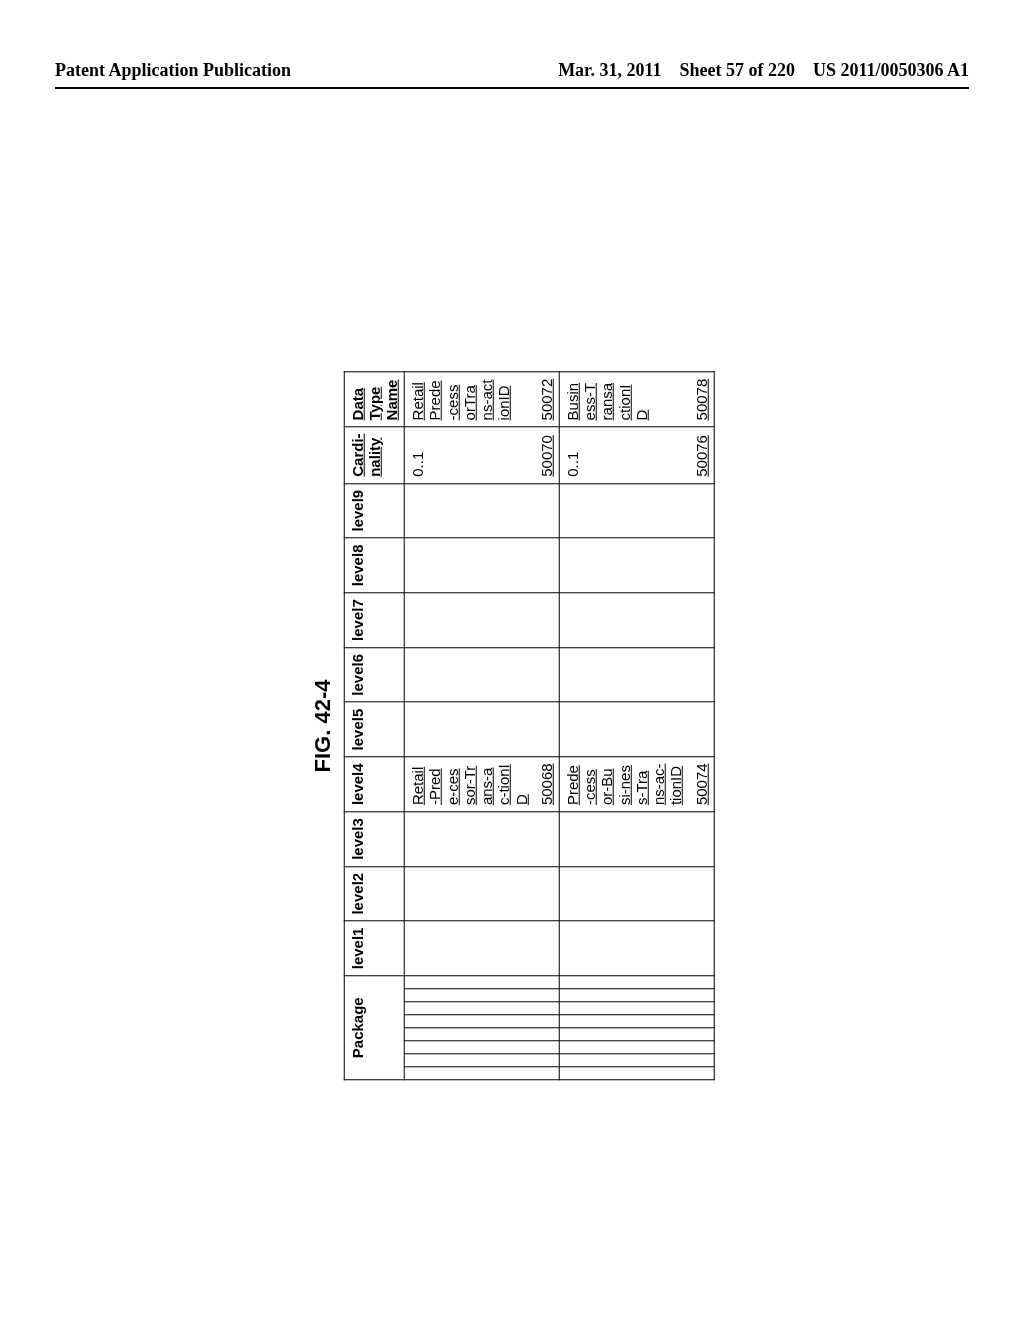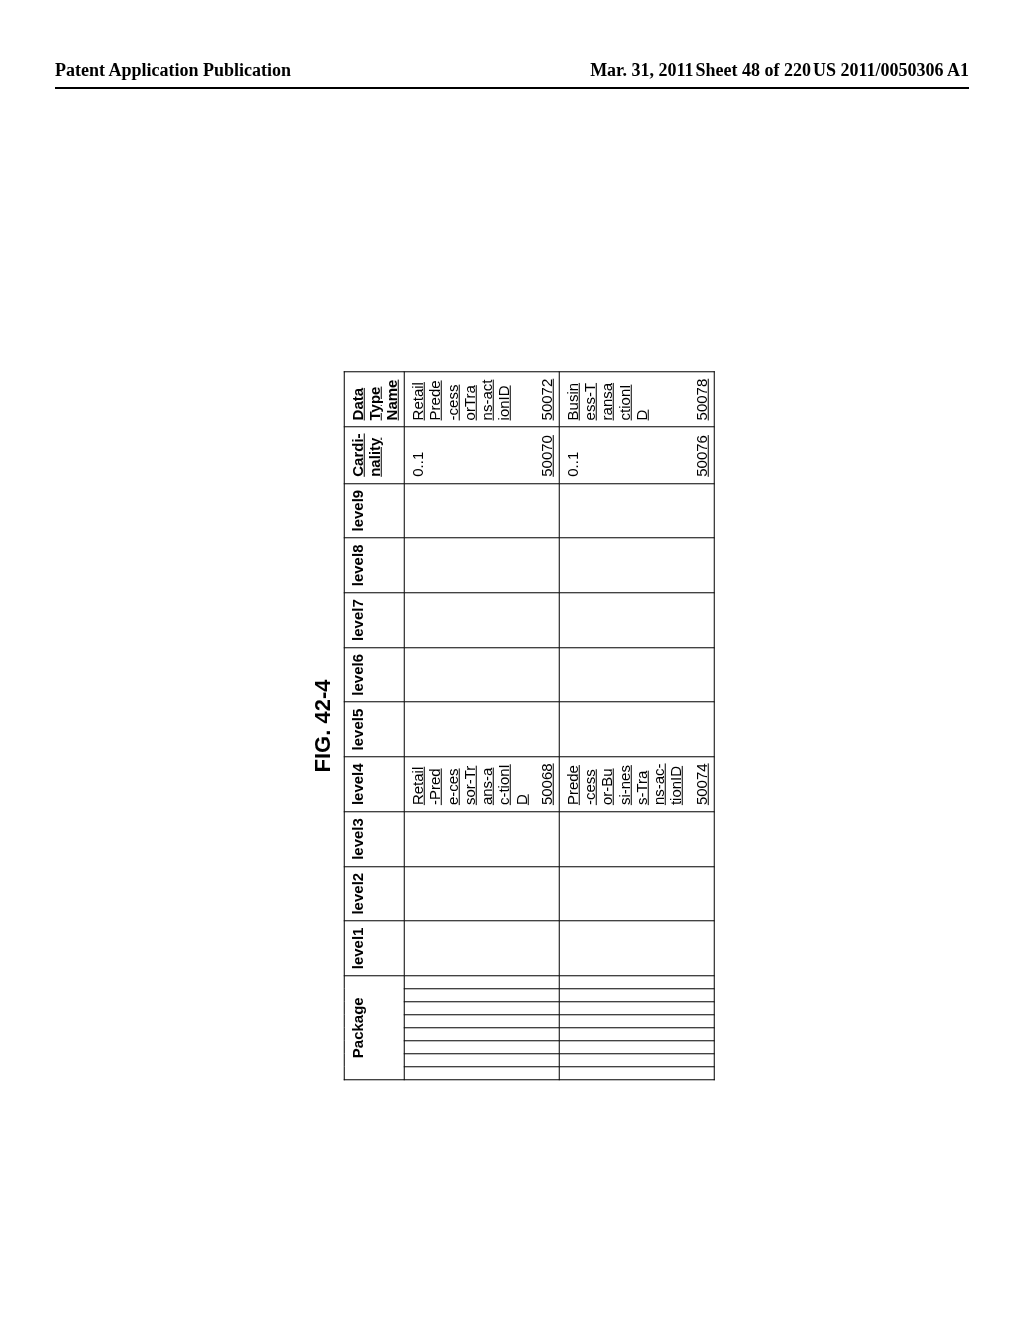--- a/index.html
+++ b/index.html
@@ -24,21 +24,21 @@
     display: flex;
     justify-content: space-between;
     font-size: 18px;
     font-weight: bold;
     border-bottom: 2px solid #000;
     padding-bottom: 6px;
     margin-bottom: 10px;
   }
   .hdr .right {
     display: flex;
-    gap: 2px;
+    gap: 18px;
   }
   .fig-wrap {
     position: absolute;
     left: 50%;
     top: 55%;
     transform: translate(-50%, -50%) rotate(-90deg);
     transform-origin: center center;
   }
   .fig-title {
     text-align: center;
@@ -96,21 +96,21 @@
   }
 </style>
 </head>
 <body>
 
 <div class="page">
   <div class="hdr">
     <span>Patent Application Publication</span>
     <span class="right">
       <span>Mar. 31, 2011</span>
-      <span>Sheet 48 of 220</span>
+      <span>Sheet 57 of 220</span>
       <span>US 2011/0050306 A1</span>
     </span>
   </div>
 
   <div class="fig-wrap">
     <div class="fig-title">FIG. 42-4</div>
     <table class="data">
       <thead>
         <tr>
           <th colspan="8" style="text-align:center">Package</th>

